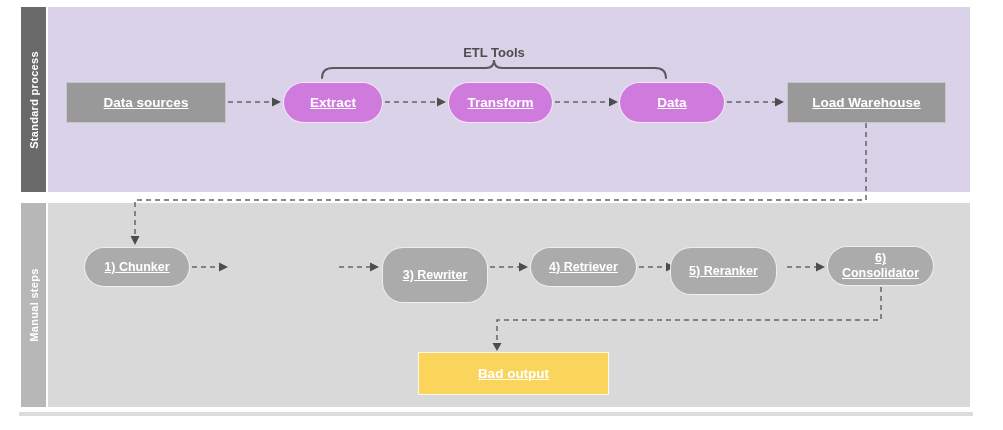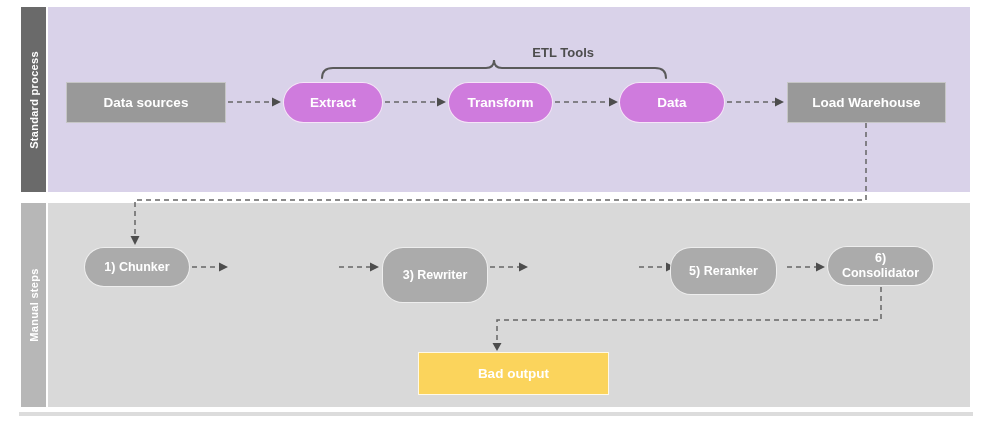--- a/index.html
+++ b/index.html
@@ -21,21 +21,21 @@
   .lane-tab-manual{top:203px;height:204px;background:#b7b7b7;}
   .lane-tab span{
     transform:rotate(-90deg);
     white-space:nowrap;
     color:#ffffff;font-weight:bold;font-size:11px;letter-spacing:.3px;
   }
   .node{
     position:absolute;
     display:flex;align-items:center;justify-content:center;
     color:#ffffff;font-weight:bold;font-size:13.5px;
-    text-align:center;box-sizing:border-box;
+    text-align:center;box-sizing:border-box;text-decoration:underline;
   }
   .rect-node{background:#999999;border:1px solid #c6c6c6;}
   .pill{border-radius:21px;border:1.5px solid rgba(255,255,255,.8);}
   .etl-pill{background:#cf7bdd;}
   .manual-pill{
     background:#ababab;font-size:12.5px;line-height:1.18;
     padding:0 12px;
   }
   #node-data-sources{left:66px;top:82px;width:160px;height:41px;}
   #node-extract{left:283px;top:82px;width:100px;height:41px;}
@@ -47,21 +47,21 @@
   #node-step-2{left:382px;top:247px;width:106px;height:56px;}
   #node-step-3{left:530px;top:247px;width:107px;height:40px;}
   #node-step-4{left:670px;top:247px;width:107px;height:48px;}
   #node-step-5{left:827px;top:246px;width:107px;height:40px;}
   #node-bad-output{
     left:418px;top:352px;width:191px;height:43px;
     background:#fbd45c;border:1.5px solid rgba(255,255,255,.85);
   }
   #etl-tools-label{
     position:absolute;left:394px;top:45px;width:200px;
-    text-align:right;color:#4d4d4d;font-weight:bold;font-size:13px;
+    text-align:center;color:#4d4d4d;font-weight:bold;font-size:13px;
   }
   #connector-overlay{position:absolute;left:0;top:0;pointer-events:none;}
   #bottom-rule{
     position:absolute;left:19px;top:412px;width:954px;height:4px;
     background:#dcdcdc;
   }
 </style>
 </head>
 <body>
 
@@ -110,19 +110,20 @@
   <div id="etl-tools-label">ETL Tools</div>
 
   <div id="node-data-sources" class="node rect-node">Data sources</div>
   <div id="node-extract" class="node pill etl-pill">Extract</div>
   <div id="node-transform" class="node pill etl-pill">Transform</div>
   <div id="node-load" class="node pill etl-pill">Data</div>
   <div id="node-warehouse" class="node rect-node">Load Warehouse</div>
 
   <div id="node-step-0" class="node pill manual-pill">1) Chunker</div>
   <div id="node-step-2" class="node pill manual-pill">3) Rewriter</div>
+  <div id="node-step-3" class="node pill manual-pill">4) Retriever</div>
   <div id="node-step-4" class="node pill manual-pill">5) Reranker</div>
   <div id="node-step-5" class="node pill manual-pill">6) Consolidator</div>
 
   <div id="node-bad-output" class="node">Bad output</div>
 
   <div id="bottom-rule"></div>
 </div>
 
 </body></html>

